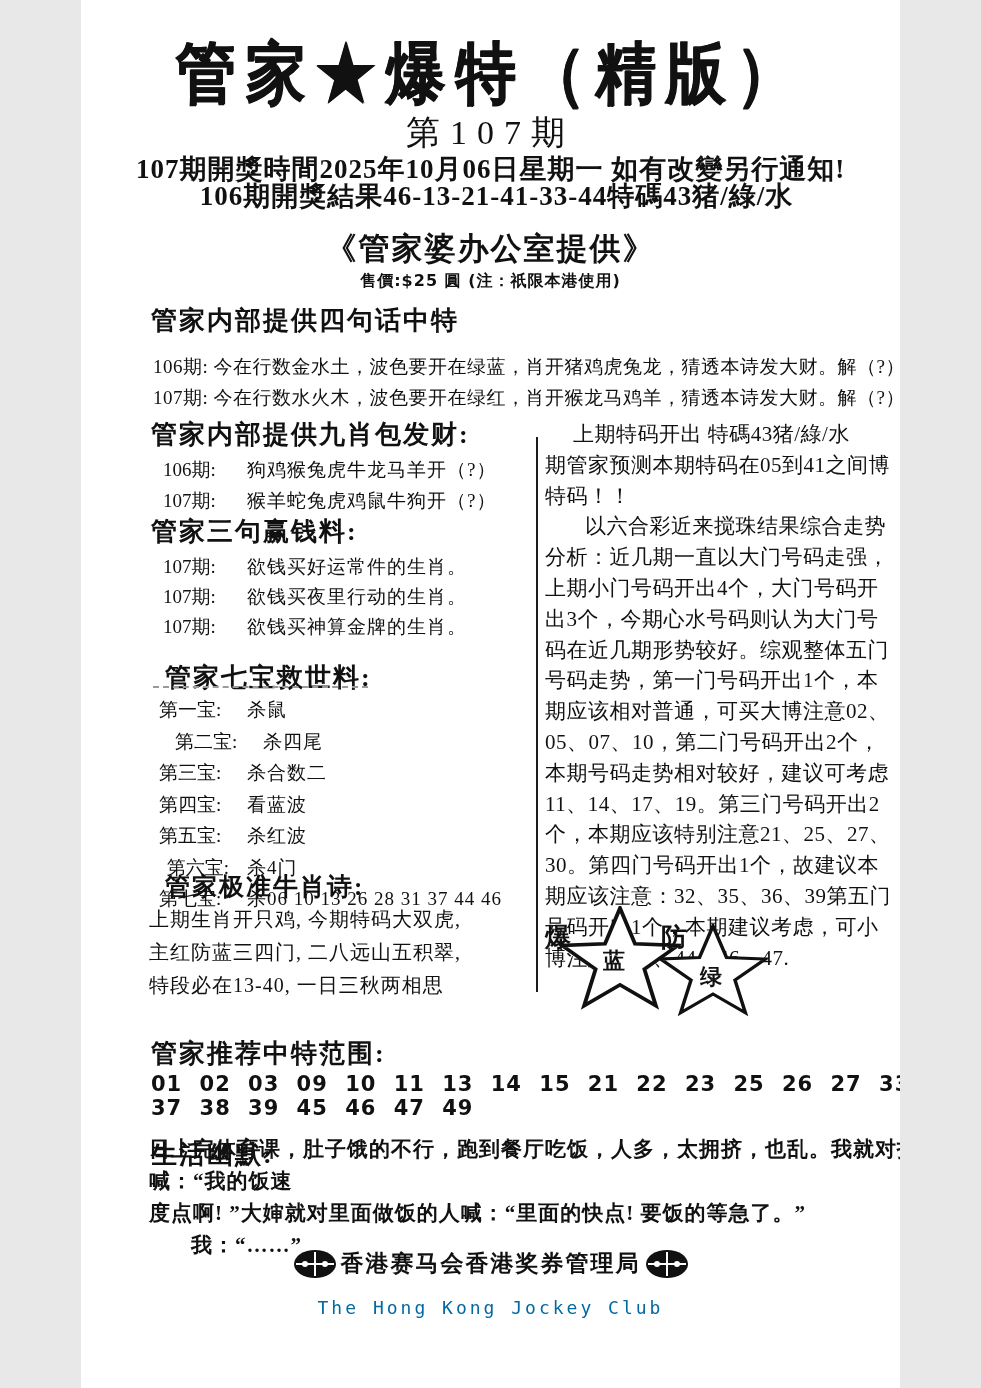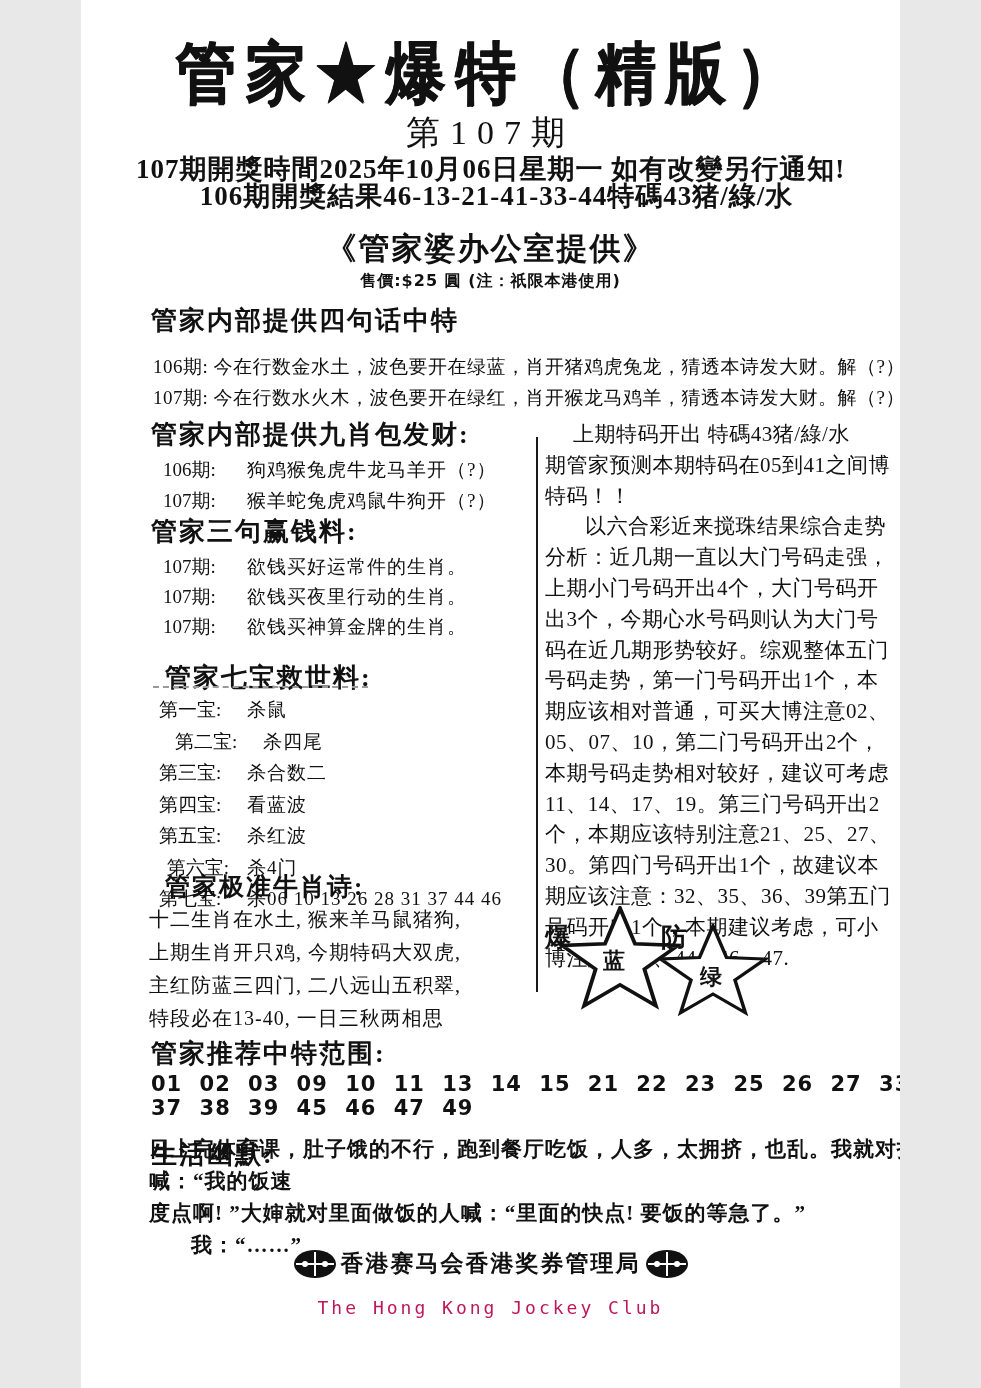--- a/index.html
+++ b/index.html
@@ -31,21 +31,21 @@
   .ana-line { font-size:21px; line-height:30.8px; letter-spacing:0.5px; white-space:nowrap; }
   .ind1 { padding-left:28px; } .ind2 { padding-left:40px; }
   .dotted { border-top:2px dashed #9a9a9a; }
   .star-wrap { position:absolute; }
   .star-text { position:absolute; font-size:22px; font-weight:bold; }
   .star-side { font-size:26px; font-weight:900; }
   .numbers { font-size:21px; font-weight:bold; word-spacing:9px; letter-spacing:1px; font-family:"DejaVu Sans",sans-serif; }
   .joke { font-weight:bold; font-size:21px; line-height:32px; letter-spacing:1px; }
   .footer-row { display:flex; align-items:center; justify-content:center; gap:4px; }
   .footer-org { font-weight:900; font-size:23px; letter-spacing:2px; }
-  .footer-club { font-family:"DejaVu Sans Mono",monospace; font-size:18px; letter-spacing:3px; color:#be185d; }
+  .footer-club { font-family:"DejaVu Sans Mono",monospace; font-size:18px; letter-spacing:3px; color:#0369a1; }
 </style>
 </head>
 <body>
 
 <div class="page">
 
   <div class="abs center masthead" style="top:34px;">管家★爆特（精版）</div>
   <div class="abs center issue" style="top:110px;">第107期</div>
   <div class="abs center hline" style="top:151px;">107期開獎時間2025年10月06日星期一 如有改變另行通知!</div>
   <div class="abs center hline" style="top:178px;margin-left:6px;">106期開獎結果46-13-21-41-33-44特碼43猪/綠/水</div>
@@ -114,21 +114,20 @@
       <span class="txt">杀4门</span>
     </div>
     <div class="row" style="line-height:31.5px;">
       <span class="lbl" style="width:78px;">第七宝:</span>
       <span class="txt">杀06 10 13 26 28 31 37 44 46</span>
     </div>
   </div>
 
   <div class="abs sec-title" style="left:84px; top:870px; font-size:25px;">管家极准牛肖诗:</div>
   <div class="abs" style="left:68px; top:903px;">
-    <div class="poem-line">十二生肖在水土, 猴来羊马鼠猪狗,</div>
     <div class="poem-line">上期生肖开只鸡, 今期特码大双虎,</div>
     <div class="poem-line">主红防蓝三四门, 二八远山五积翠,</div>
     <div class="poem-line">特段必在13-40, 一日三秋两相思</div>
   </div>
 
   <div class="abs vrule" style="left:455px; top:437px; height:555px;"></div>
   <div class="abs vrule" style="left:934px; top:437px; height:555px;"></div>
 
   <div class="abs" style="left:464px; top:419px; width:468px;">
     <div class="ana-line ind1">上期特码开出 特碼43猪/綠/水</div>

